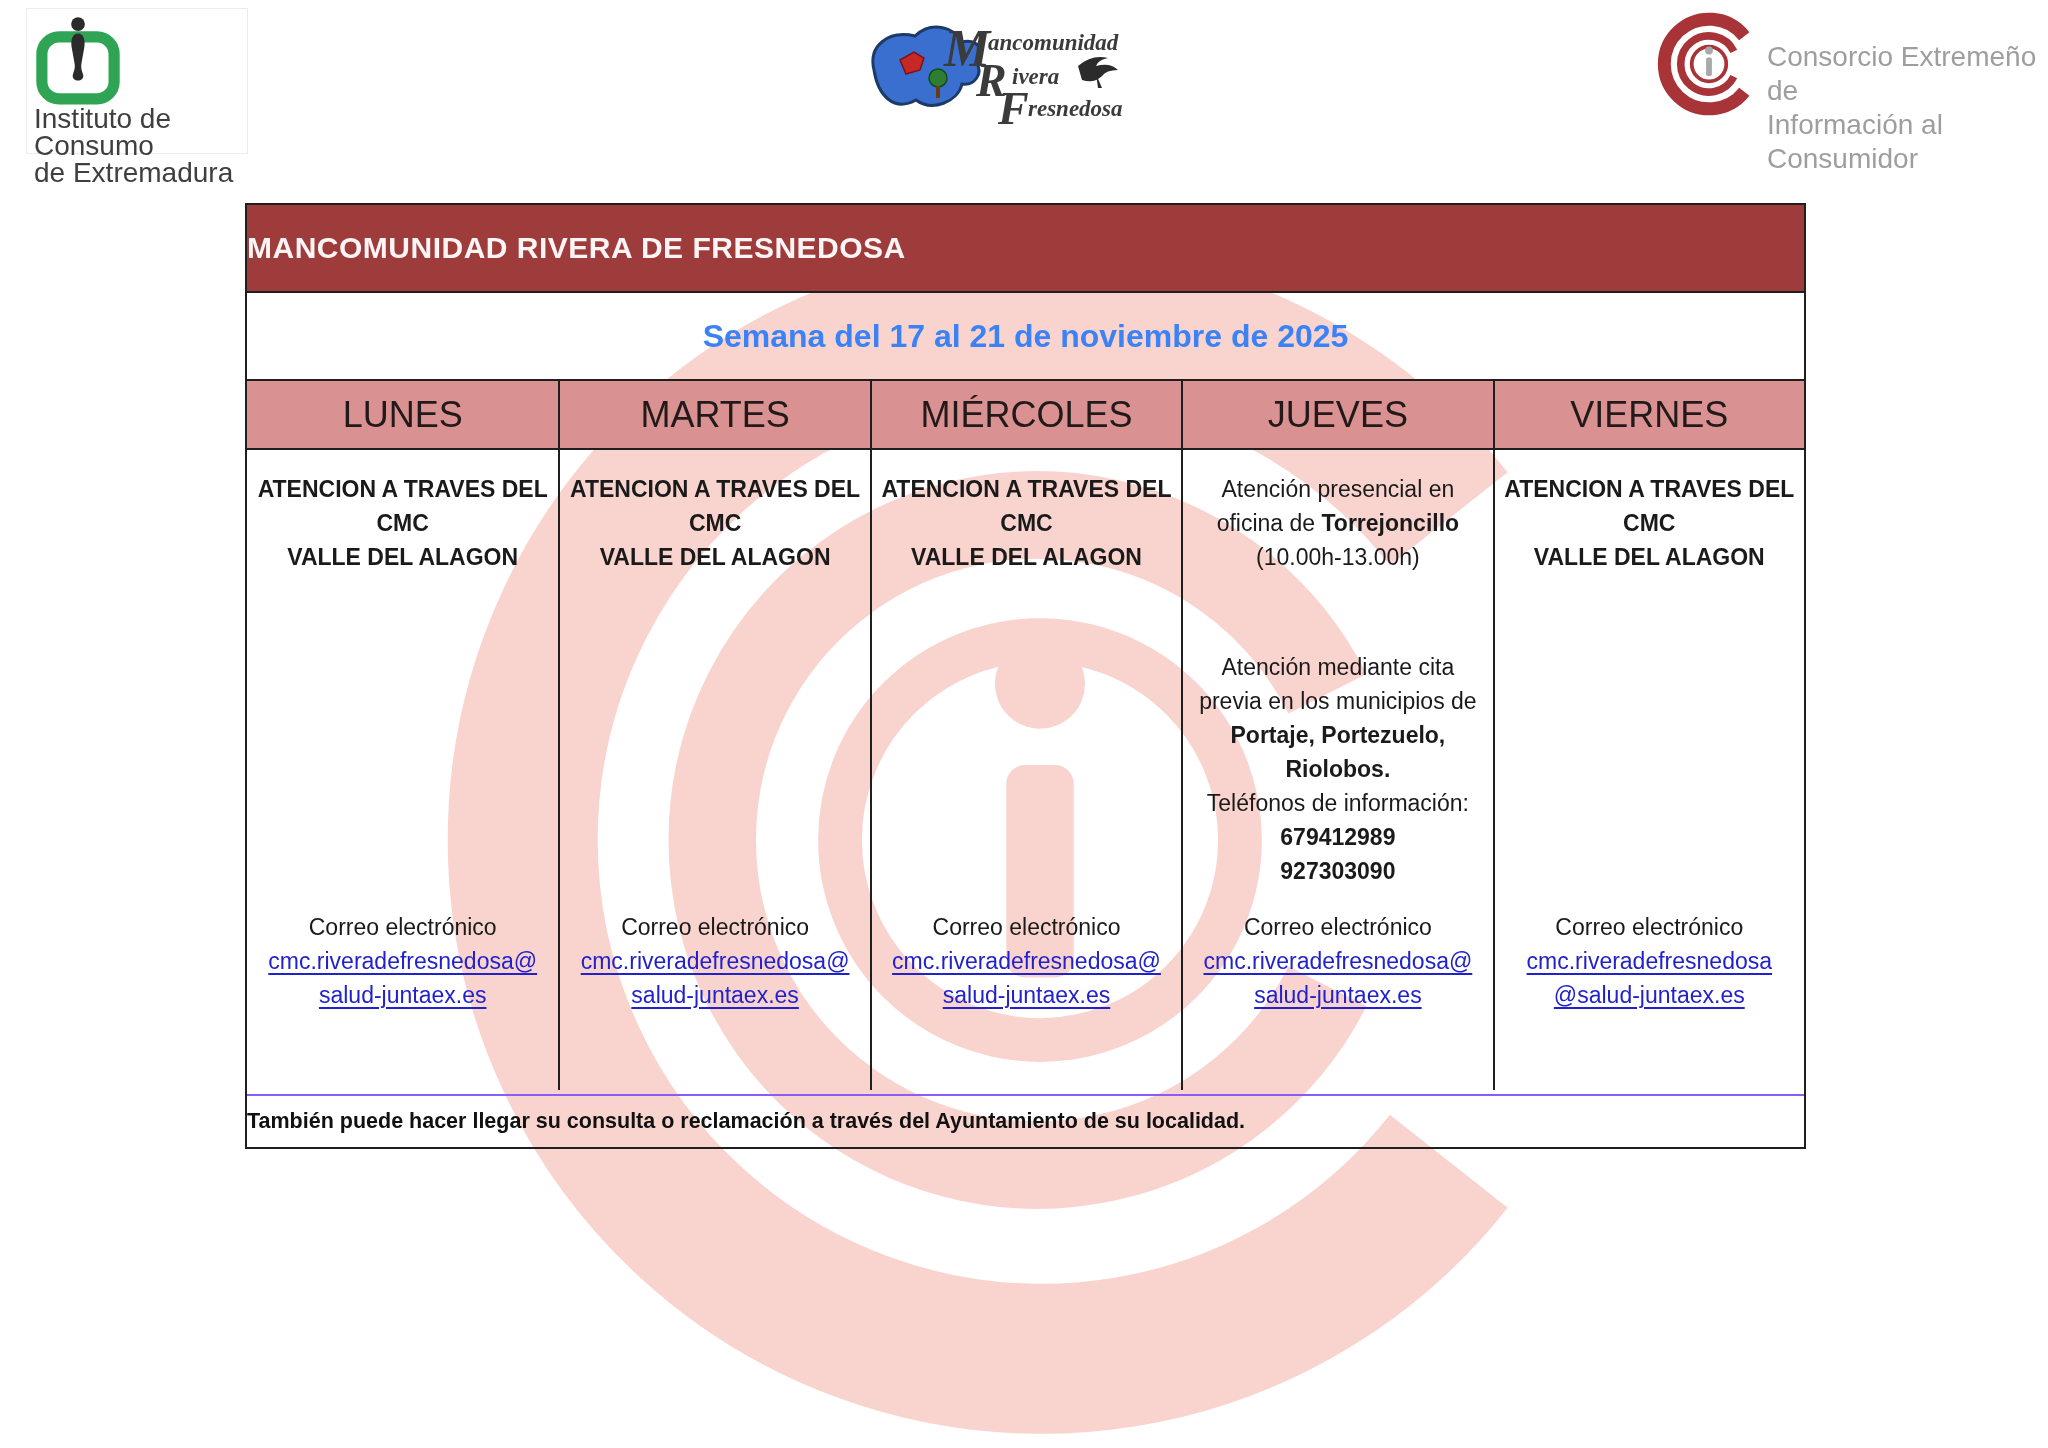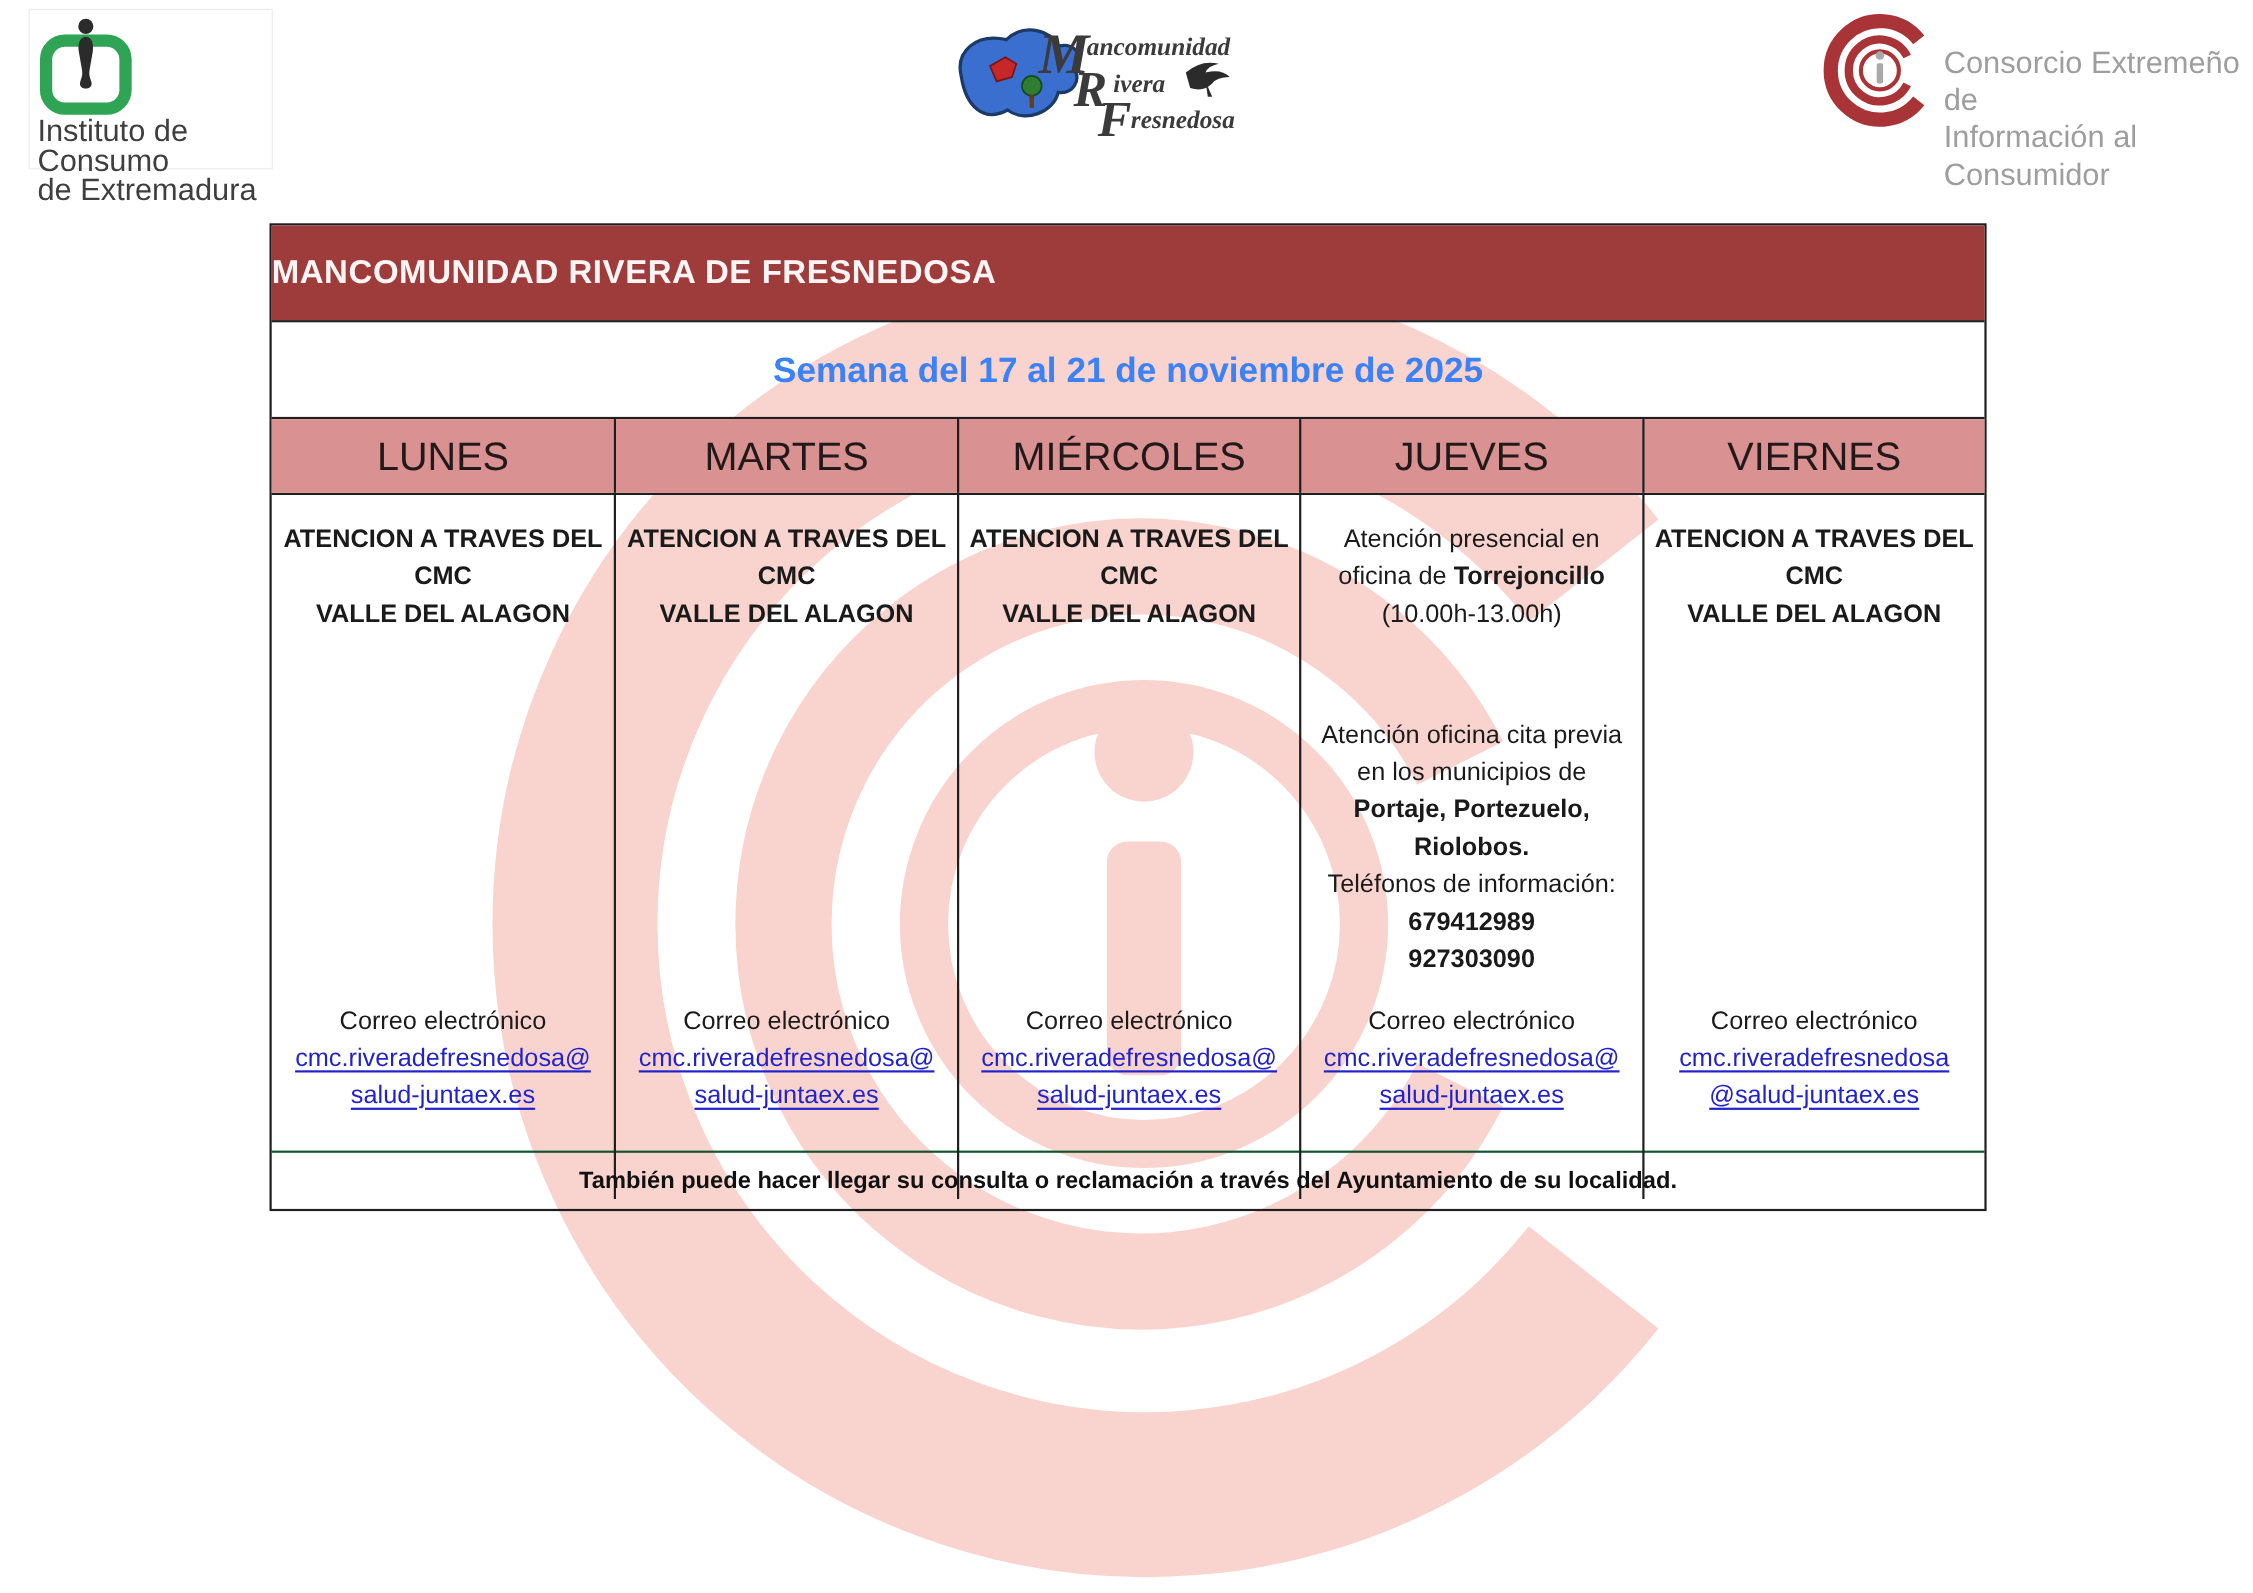--- a/index.html
+++ b/index.html
@@ -71,22 +71,22 @@
     text-align:center;font-size:23px;line-height:34px;
     box-sizing:border-box;
   }
   .cell + .cell{border-left:2px solid #1f1f1f;}
   .cmc{font-weight:bold;}
   .cita{margin-top:76px;}
   .bottom-stack{margin-top:auto;display:flex;flex-direction:column;gap:22px;}
   .phones b{display:block;}
   .email{color:#2222cc;text-decoration:underline;text-underline-offset:4px;}
   .row-note{
-    height:51px;border-top:2px solid #14532d;
-    display:flex;align-items:center;justify-content:center;
+    height:51px;border-top:2px solid #8b5cf6;
+    display:flex;align-items:center;margin-top:48px;
   }
   .row-note span{font-weight:bold;font-size:21.5px;color:#111;}
   b{font-weight:bold;}
 </style>
 </head>
 <body>
 
 <div class="page">
 
   <svg class="watermark" viewBox="0 0 100 100" aria-hidden="true">
@@ -200,21 +200,21 @@
             <a class="email" href="#"><span>cmc.riveradefresnedosa@</span><br><span>salud-juntaex.es</span></a>
           </div>
         </div>
       </div>
 
       <div class="cell">
         <div class="presencial">
           <span>Atención presencial en oficina de </span><b>Torrejoncillo</b><span> (10.00h-13.00h)</span>
         </div>
         <div class="cita">
-          <span>Atención oficina cita previa en los municipios de </span><b>Portaje, Portezuelo, Riolobos.</b>
+          <span>Atención mediante cita previa en los municipios de </span><b>Portaje, Portezuelo, Riolobos.</b>
         </div>
         <div class="bottom-stack">
           <div class="phones">
             <span>Teléfonos de información:</span>
             <b>679412989</b>
             <b>927303090</b>
           </div>
           <div class="correo">
             <div>Correo electrónico</div>
             <a class="email" href="#"><span>cmc.riveradefresnedosa@</span><br><span>salud-juntaex.es</span></a>

